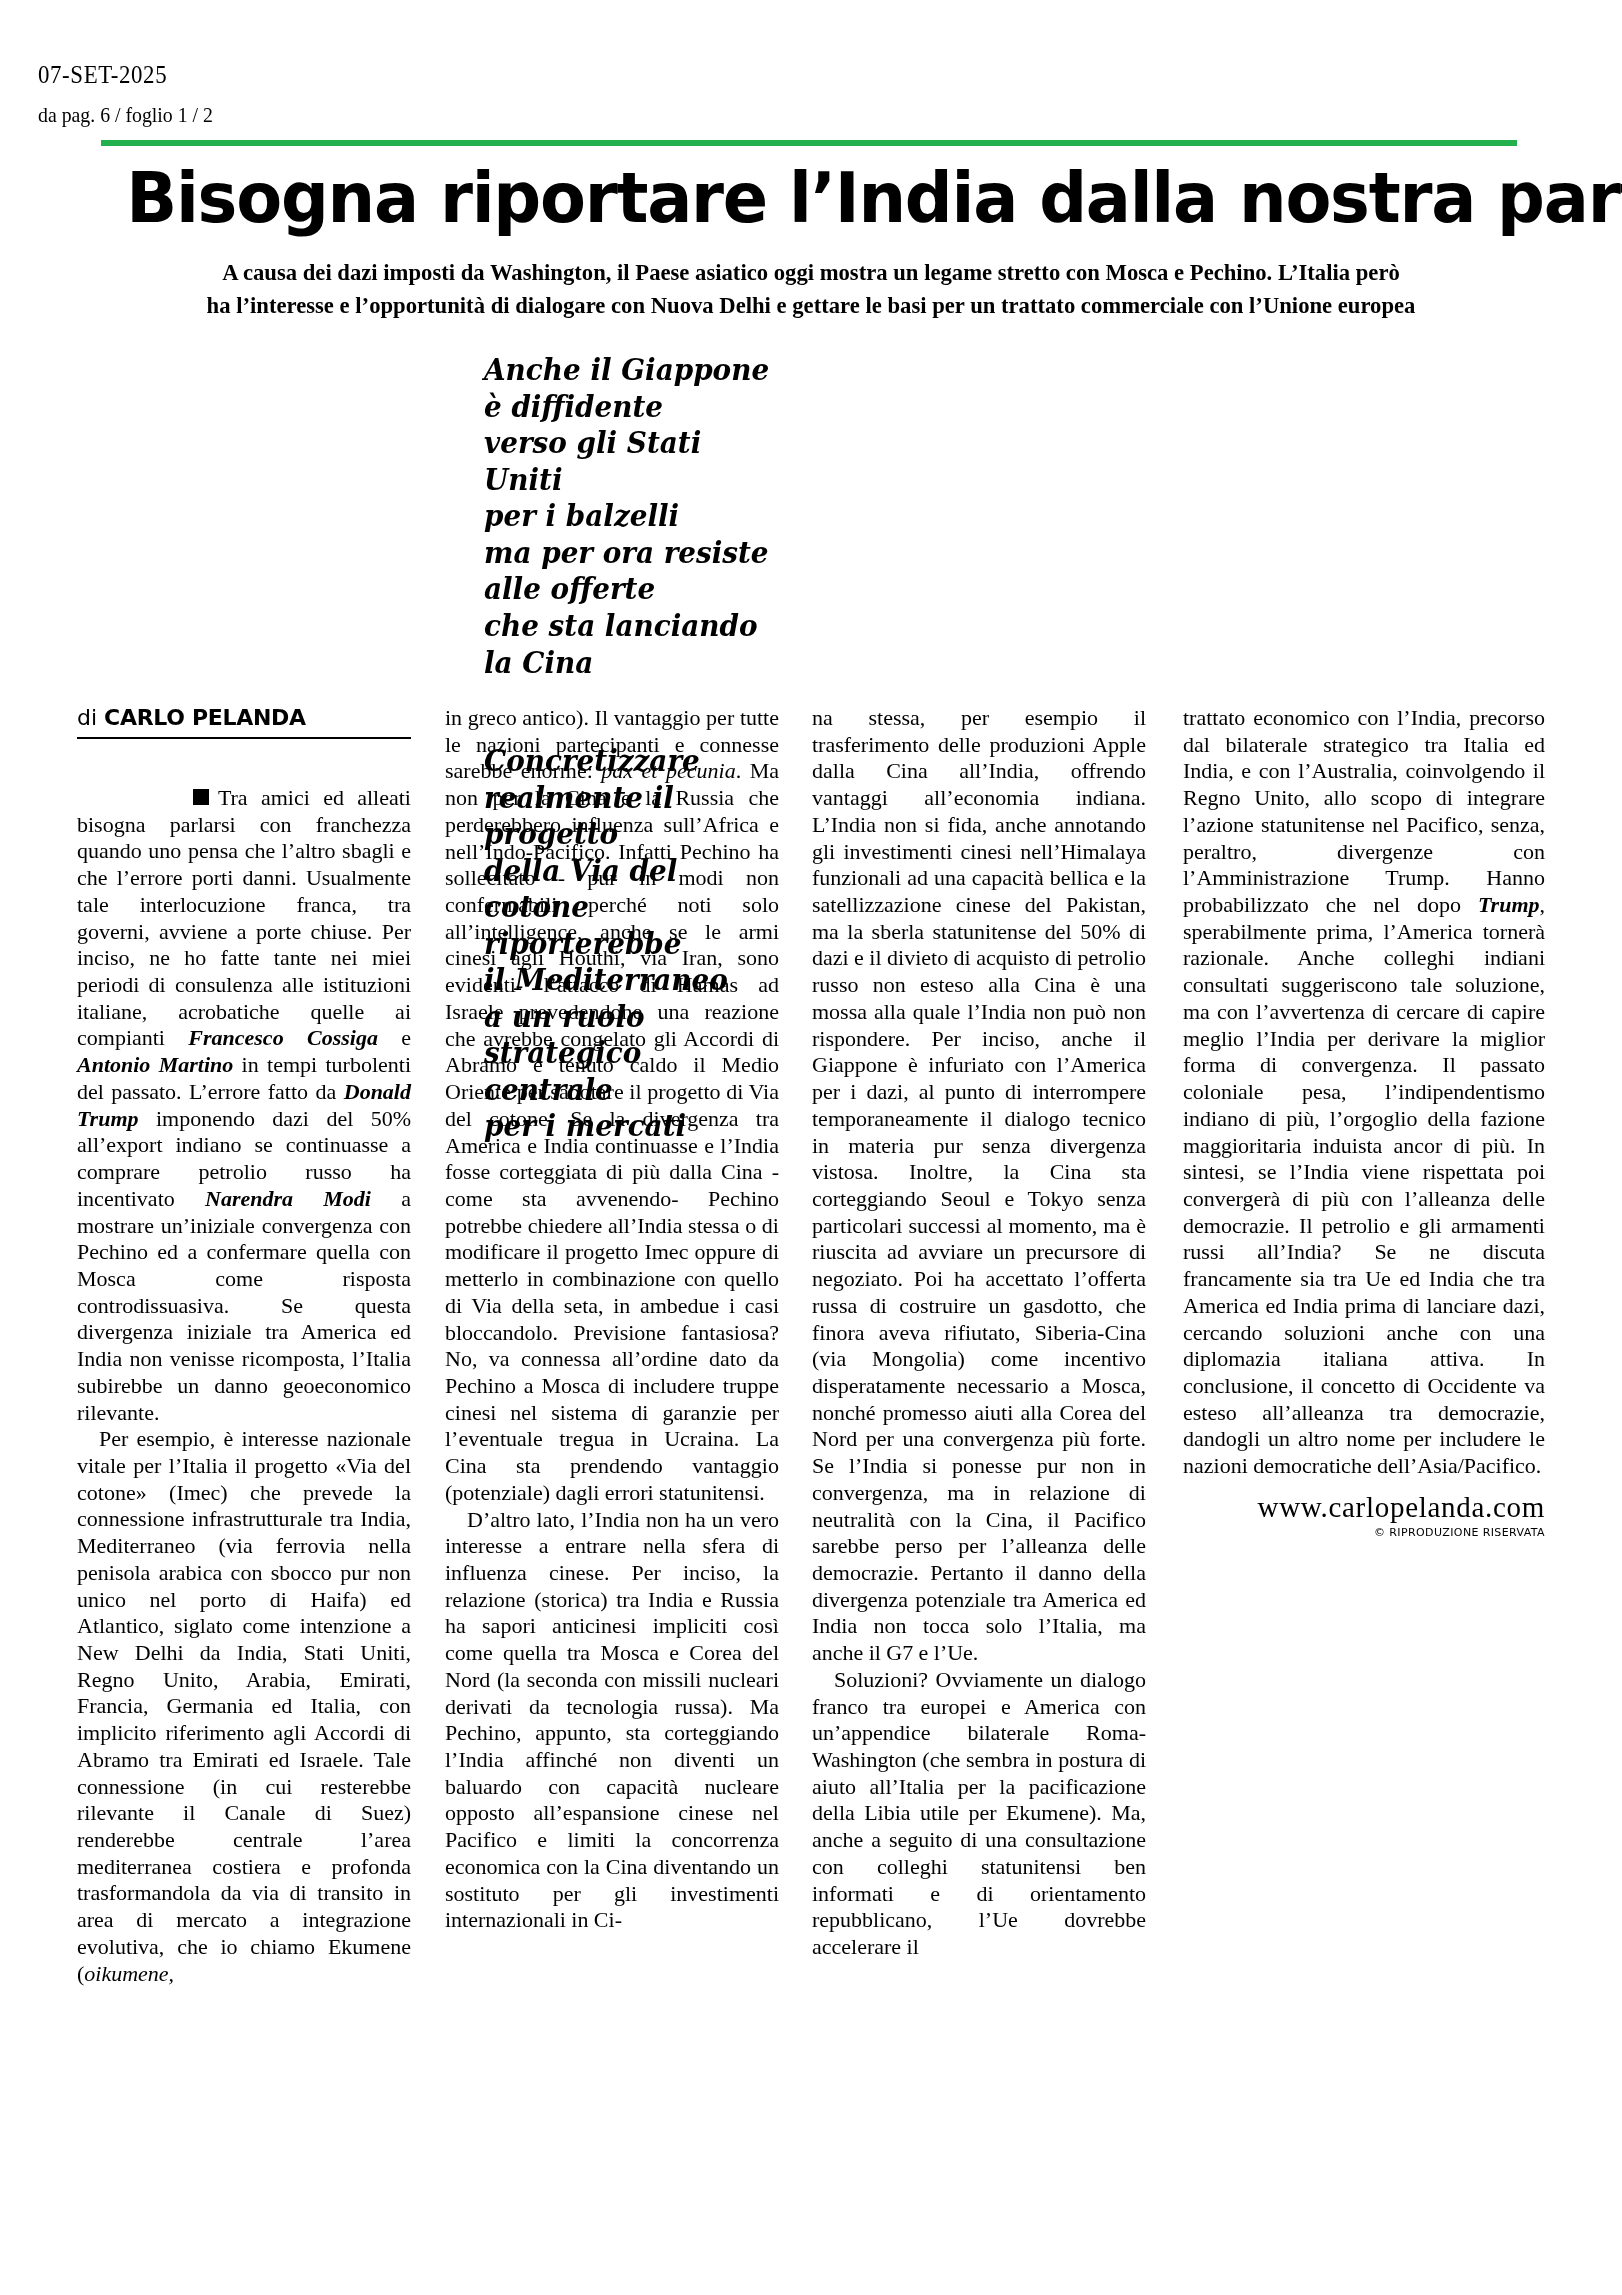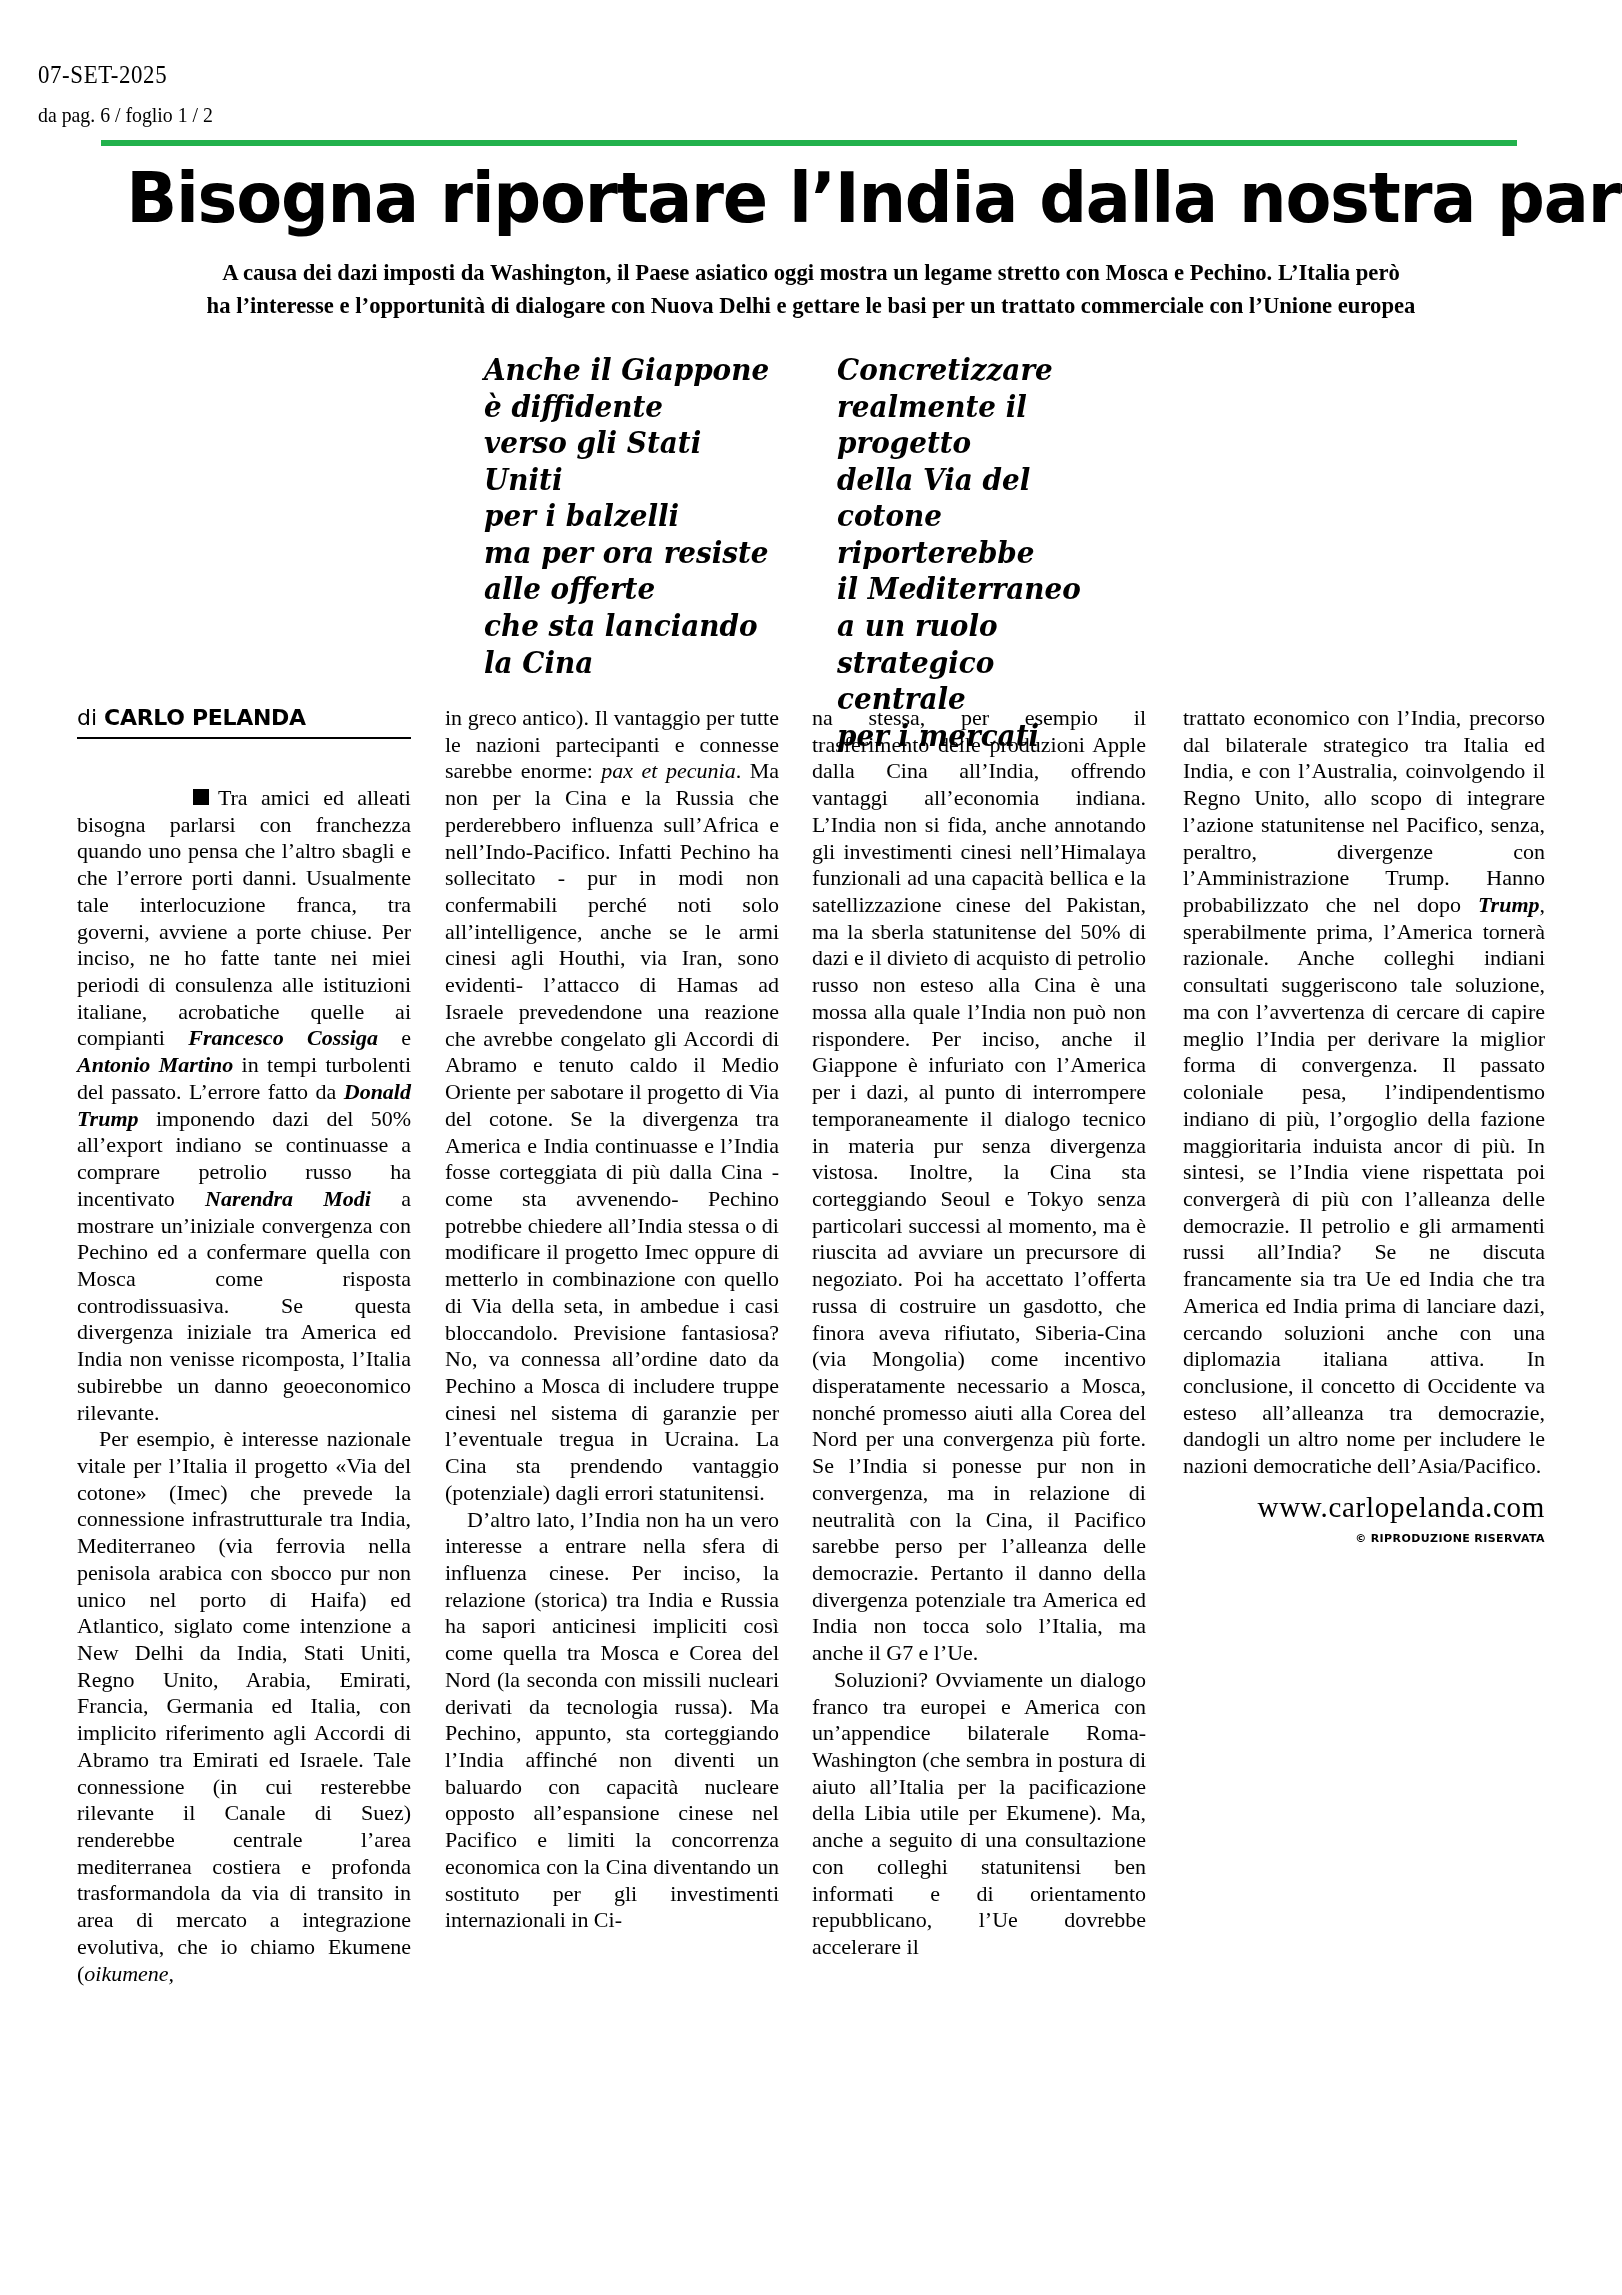--- a/index.html
+++ b/index.html
@@ -75,21 +75,22 @@
     line-height:1.42;
     text-align:center;
     margin-top:23.6px;
     transform:scaleX(0.985);
   }
 
   
   .pullquotes {
     display:flex;
     margin:30px 0 0 484px;
-    gap:46px;
+    gap:62px;
+    flex-direction:column;
   }
   .pullquote {
     font-family:"DejaVu Serif", serif;
     font-style:italic;
     font-weight:bold;
     font-size:29px;
     line-height:1.26;
     width:307px;
     white-space:pre-line;
     transform:scaleX(0.96);
@@ -148,24 +149,24 @@
   .site {
     text-align:right;
     font-family:"Liberation Serif", serif;
     font-size:29px;
     margin-top:10.5px;
     letter-spacing:0.7px;
   }
   .reserved {
     text-align:right;
     font-family:"DejaVu Sans", sans-serif;
-    font-weight:bold;
+    font-weight:normal;
     font-size:11px;
     letter-spacing:0.4px;
-    margin-top:6px;
+    margin-top:0;
   }
 </style>
 </head>
 <body>
 
 <div class="clip-header">
 
   <div class="clip-meta">
     <div class="clip-date">07-SET-2025</div>
     <div class="clip-page">da pag.  6 /     foglio 1 / 2</div>

